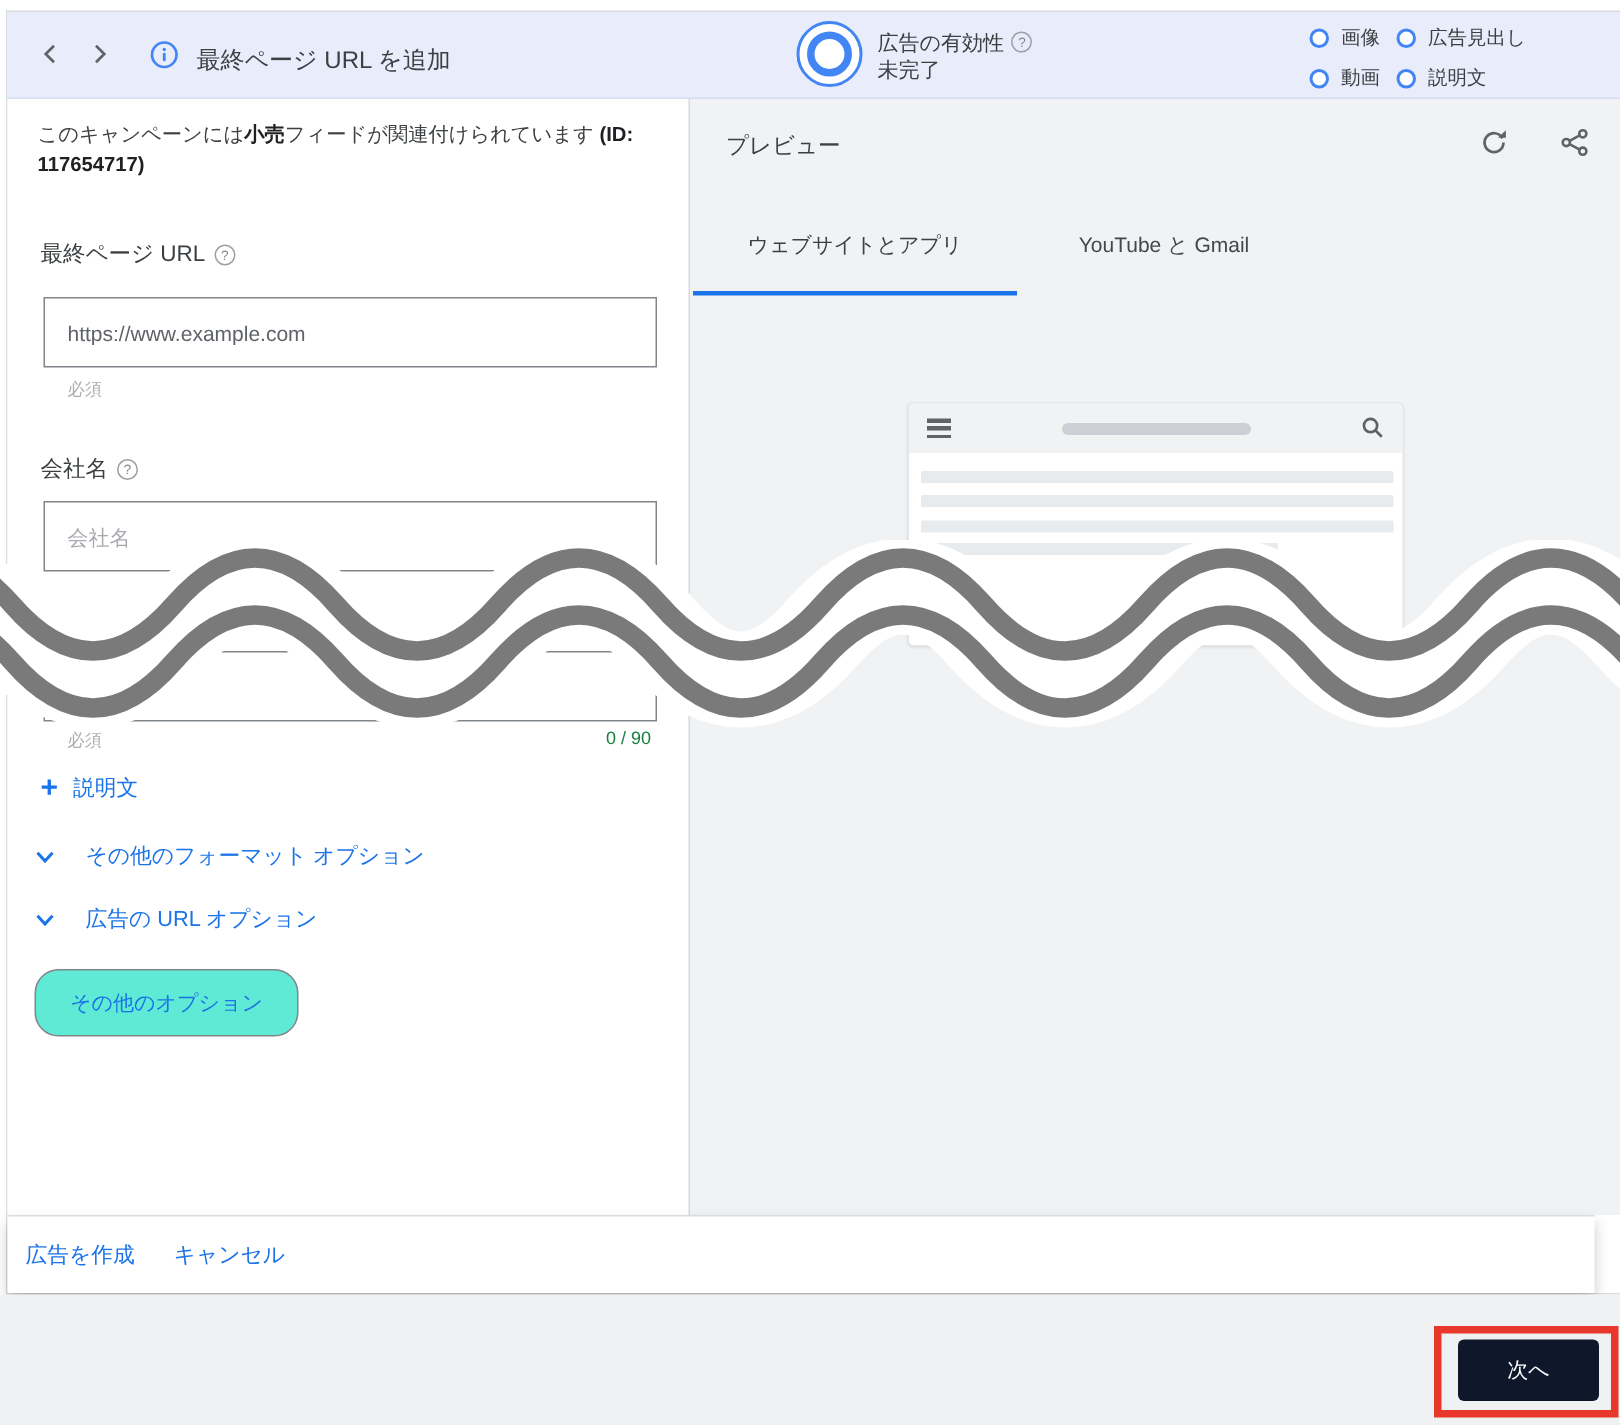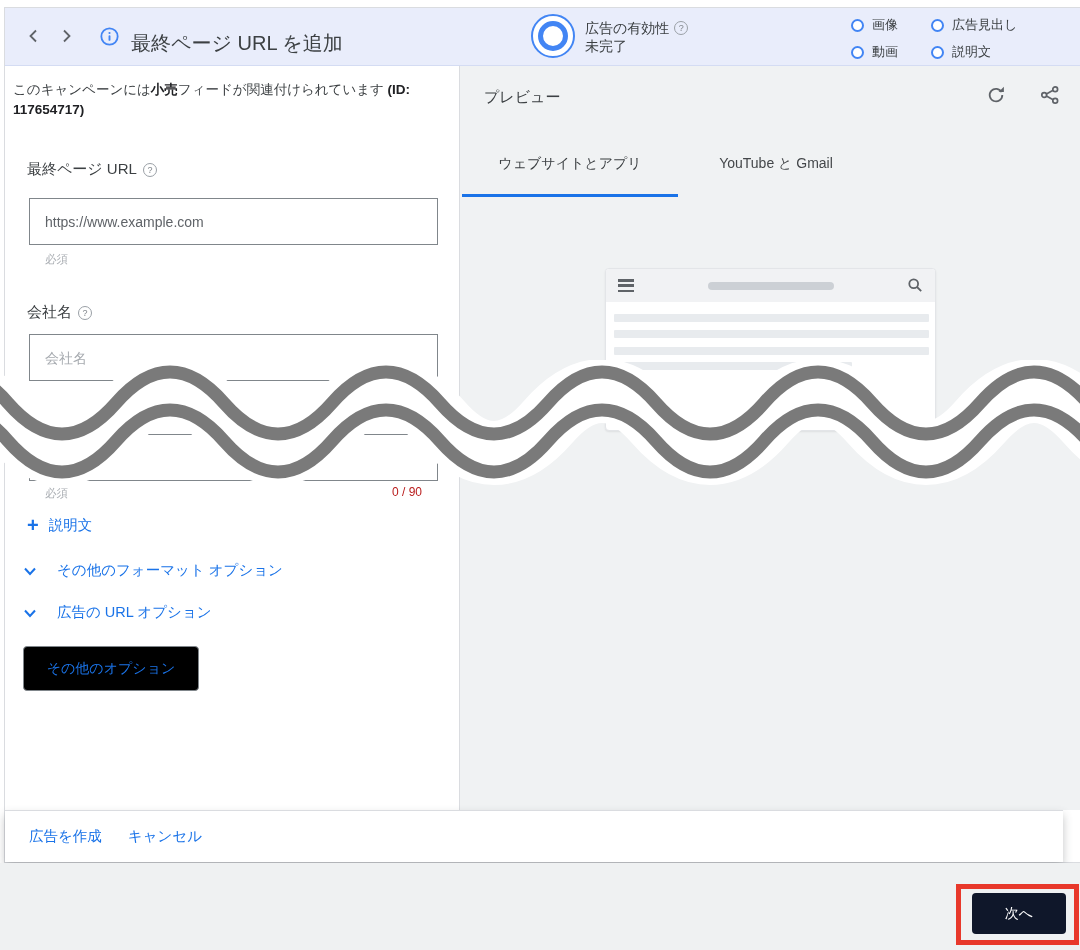--- a/index.html
+++ b/index.html
@@ -13,60 +13,60 @@
     position:absolute; left:4px; top:7px; width:1076px; height:856px;
     background:#fff; border:1px solid #dadce0; border-right:none;
   }
   
   .topbar {
     position:absolute; left:0; top:0; right:0; height:58px;
     background:#e9edfb; border-bottom:1px solid #d4dcf3;
   }
   .nav-chevron { position:absolute; top:20px; width:16px; height:16px; cursor:pointer; }
   .info-icon  { position:absolute; left:95px; top:19px; width:19px; height:19px; }
-  .topbar-title { position:absolute; left:126px; top:22px; font-size:20px; color:#3c4043; }
+  .topbar-title { position:absolute; left:126px; top:22px; font-size:16px; color:#3c4043; }
   .gauge {
     position:absolute; left:526px; top:6px; width:44px; height:44px;
     border:2.5px solid #4285f4; border-radius:50%;
     display:flex; align-items:center; justify-content:center; background:#fff;
   }
   .gauge-inner { width:30px; height:30px; border:5px solid #4285f4; border-radius:50%; background:#fff; }
   .strength { position:absolute; left:580px; top:11px; font-size:14px; line-height:18px; color:#3c4043; }
   .strength-row { display:flex; align-items:center; gap:5px; }
   .help-circle {
     display:inline-flex; align-items:center; justify-content:center;
     width:14px; height:14px; border:1.2px solid #9aa0a6; border-radius:50%;
     font-size:9px; color:#80868b; flex:0 0 auto;
   }
   .asset-col { position:absolute; top:8px; display:flex; flex-direction:column; gap:9px; }
-  .asset-col.c1 { left:846px; } .asset-col.c2 { left:926px; }
+  .asset-col.c1 { left:868px; } .asset-col.c2 { left:926px; }
   .asset-item { display:flex; align-items:center; gap:8px; font-size:13px; color:#3c4043; white-space:nowrap; }
   .radio-circle { width:13px; height:13px; border:2px solid #4285f4; border-radius:50%; background:#fff; flex:0 0 auto; }
   
   .main { position:absolute; left:0; top:58px; right:0; bottom:52px; display:flex; }
   .left-panel  { width:454px; background:#fff; position:relative; }
   .right-panel { flex:1; background:#f0f2f3; border-left:1px solid #dadce0; position:relative; }
   
-  .notice { position:absolute; left:8px; top:14px; width:414px; font-size:13.5px; line-height:20px; color:#3c4043; }
+  .notice { position:absolute; left:20px; top:14px; width:414px; font-size:13.5px; line-height:20px; color:#3c4043; }
   .notice b { color:#202124; }
   .field-label { position:absolute; left:22px; display:flex; align-items:center; gap:6px; font-size:15px; color:#3c4043; }
   .text-input {
     position:absolute; left:24px; width:409px; height:47px;
     border:1px solid #80868b; border-radius:0; background:#fff;
     font-family:inherit; font-size:14px; color:#5f6368; padding:0 15px; outline:none;
   }
   .text-input::placeholder { color:#a6aaaf; opacity:1; }
   .req-note { position:absolute; left:40px; font-size:11.5px; color:#abafb4; }
-  .counter  { position:absolute; right:37px; font-size:12px; color:#b91c1c; }
+  .counter  { position:absolute; right:25px; font-size:12px; color:#15803d; }
   .add-link { position:absolute; left:22px; top:449px; display:flex; align-items:center; gap:10px; color:#1a73e8; font-size:14.5px; cursor:pointer; }
   .plus-glyph { font-size:20px; font-weight:bold; line-height:20px; }
   .collapse-link { position:absolute; left:18px; display:flex; align-items:center; gap:20px; color:#1a73e8; font-size:14.5px; cursor:pointer; }
   .more-btn {
     position:absolute; left:18px; top:580px; width:176px; height:45px;
-    border:1px solid #80868b; border-radius:4px; background:#000000;
+    border:1px solid #80868b; border-radius:16px; background:#5eead4;
     color:#1a73e8; font-size:14px; font-family:inherit; cursor:pointer;
   }
   .disclaimer { position:absolute; left:12px; top:642px; width:428px; font-size:13px; line-height:19.5px; color:#5f6368; }
   
   .preview-title { position:absolute; left:24px; top:22px; font-size:15px; color:#3c4043; }
   .icon-btn { position:absolute; top:19px; width:20px; height:20px; cursor:pointer; }
   .icon-btn.refresh { right:74px; }
   .icon-btn.share   { right:20px; }
   .tab { position:absolute; top:64px; height:67px; display:flex; align-items:center; justify-content:center; font-size:14px; color:#3c4043; cursor:pointer; }
   .tab.t1 { left:0; width:220px;text-align:center; }
@@ -81,21 +81,21 @@
   .ad-card-header { position:relative; height:33px; background:#f1f2f4; }
   .hamburger { position:absolute; left:12px; top:10px; width:16px; }
   .hamburger div { height:2.5px; background:#5f6368; margin-bottom:2.8px; }
   .search-pill { position:absolute; left:102px; top:13px; width:126px; height:8px; background:#ccd0d5; border-radius:4px; }
   .magnifier { position:absolute; right:12px; top:8px; width:16px; height:16px; }
   .ad-line { position:absolute; left:8px; height:8px; background:#e8ebee; border-radius:1px; }
   
   .footerbar {
     position:absolute; left:0; right:17px; bottom:0; height:52px; background:#fff;
     border-top:1px solid #dadce0; display:flex; align-items:center; gap:26px;
-    padding-left:24px; box-shadow:0 5px 9px rgba(60,64,67,.3);
+    padding-left:12px; box-shadow:0 5px 9px rgba(60,64,67,.3);
   }
   .footer-link { color:#1a73e8; font-size:14.5px; cursor:pointer; text-decoration:none; }
   
   .bottom-band { position:absolute; left:0; top:863px; width:1080px; height:87px; background:#eff1f2; }
   .red-annotation { position:absolute; left:956px; top:884px; width:123px; height:61px; border:5px solid #e8382b; }
   .next-btn {
     position:absolute; left:972px; top:893px; width:94px; height:41px;
     background:#0f172a; border:none; border-radius:4px; color:#fff;
     font-size:14px; font-family:inherit; cursor:pointer;
   }

